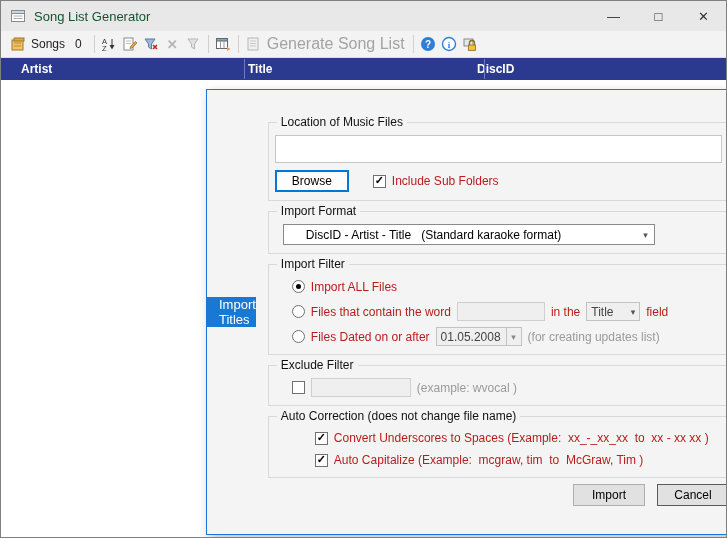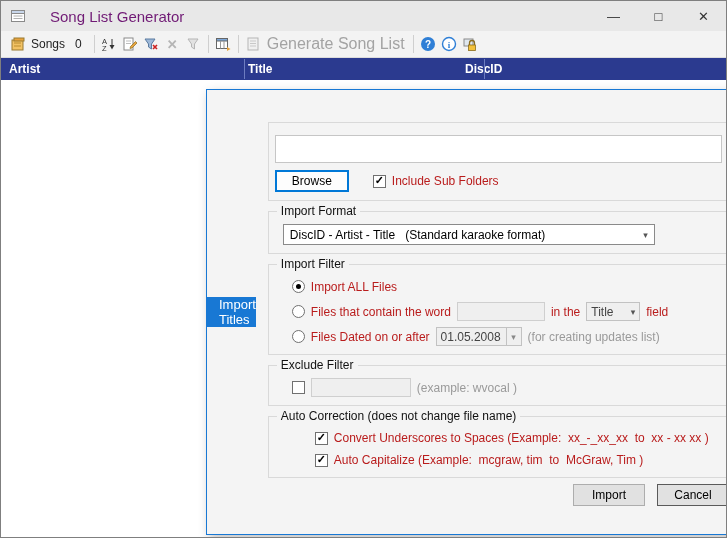--- a/index.html
+++ b/index.html
@@ -3,39 +3,39 @@
 <meta charset="utf-8">
 <style>
   * { margin:0; padding:0; box-sizing:border-box; }
   body { background:#cfcfcf; font-family:"Liberation Sans", sans-serif; }
   .window { position:relative; width:727px; height:538px; background:#fff;
             border:1px solid #7f7f7f; overflow:hidden; }
 
   
   .titlebar { height:30px; background:#e8e8e8; display:flex; align-items:center; }
   .app-icon { width:16px; height:16px; margin-left:9px; flex:0 0 16px; }
-  .title-text { margin-left:24px; font-size:15px; color:#701a75; }
+  .title-text { margin-left:8px; font-size:13px; color:#14532d; }
   .win-controls { margin-left:auto; display:flex; height:100%; }
   .win-btn { width:45px; height:100%; display:flex; align-items:center; justify-content:center;
              font-size:13px; color:#333; cursor:default; }
 
   
   .toolbar { height:27px; background:#f3f3f3; border-bottom:1px solid #dcdcdc;
              display:flex; align-items:center; padding:0 6px; }
   .tb-icon { width:21px; height:21px; display:flex; align-items:center; justify-content:center; }
   .tb-sep { width:1px; height:18px; background:#cfcfcf; margin:0 4px; flex:0 0 1px; }
   .songs-label { font-size:12px; color:#222; margin-left:3px; }
   .songs-count { font-size:12px; color:#222; margin:0 8px 0 10px; }
   .gen-label { font-size:16px; color:#a3a3a3; margin-left:3px; margin-right:4px; }
   .gray-x { color:#b5b5b5; font-size:13px; font-weight:bold; }
 
   
   .header-row { height:22px; background:#2b3a8f; position:relative; }
   .col { position:absolute; top:0; line-height:22px; color:#fff; font-size:12px; font-weight:bold; }
-  .col-artist { left:8px; } .col-title { left:247px; } .col-discid { left:464px; }
+  .col-artist { left:20px; } .col-title { left:247px; } .col-discid { left:476px; }
   .col-sep { position:absolute; top:1px; bottom:1px; width:1px; background:#6d7cc0; }
 
   .listarea { position:absolute; top:80px; left:0; right:0; bottom:0; background:#fff; }
 
   
   .dialog { position:absolute; left:205px; top:88px; width:536px; height:446px;
             background:#f4f4f4; border:1px solid #1878d4;
             box-shadow:3px 4px 10px rgba(0,0,0,.25); display:flex; flex-direction:row; overflow:hidden;align-items:center; }
   .dialog-header { flex:0 0 30px; background:#1878d4; color:#fff; font-size:13px;
                    display:flex; align-items:center; padding-left:12px; }
@@ -196,33 +196,34 @@
 
   <div class="listarea"></div>
 
   <div class="dialog">
     <div class="dialog-header">
       <span>Import Titles</span>
     </div>
     <div class="dialog-body">
 
       <div class="group">
+        <span class="group-label">Location of Music Files</span>
         <input class="text-input" type="text" value="" style="">
         <div class="row" style="margin-top:7px;">
           <button class="btn btn-browse">Browse</button>
           <span style="width:12px;"></span>
           <span class="cb checked"></span>
           <span class="lbl">Include Sub Folders</span>
         </div>
       </div>
 
       <div class="group">
         <span class="group-label">Import Format</span>
         <div class="combo" style="margin-left:8px; width:372px;">
-          <span style="white-space:pre;">DiscID - Artist - Title   (Standard karaoke format)</span>
+          <span style="white-space:pre;margin-left:16px;">DiscID - Artist - Title   (Standard karaoke format)</span>
           <span class="arrow">▾</span>
         </div>
       </div>
 
       <div class="group">
         <span class="group-label">Import Filter</span>
         <div class="row" style="padding-left:17px; height:19px;">
           <span class="radio checked"></span>
           <span class="lbl">Import ALL Files</span>
         </div>

